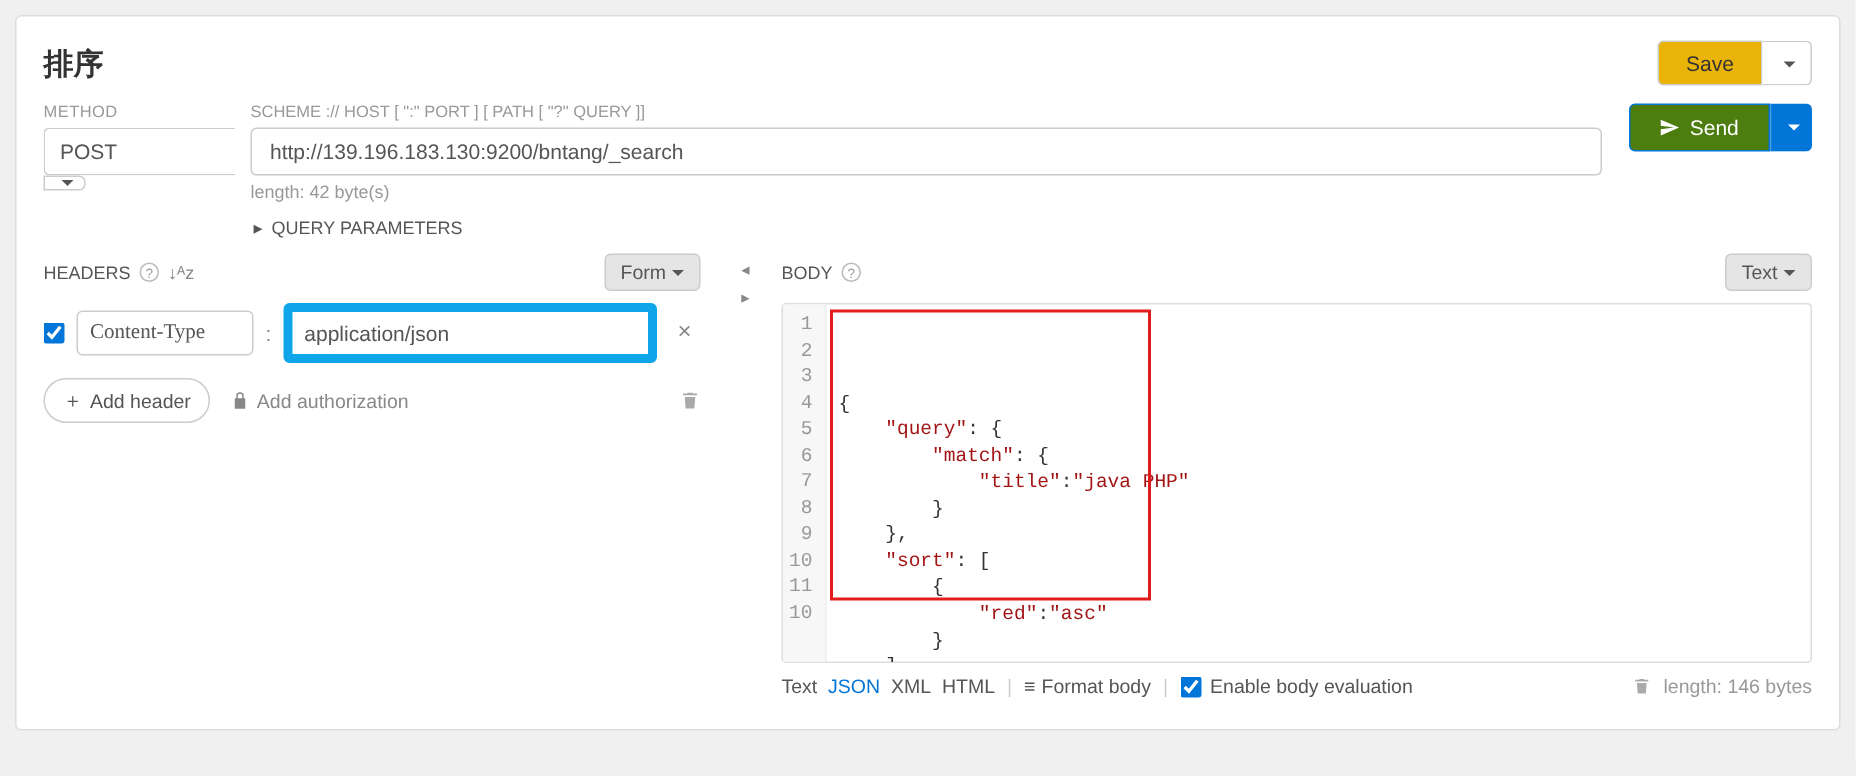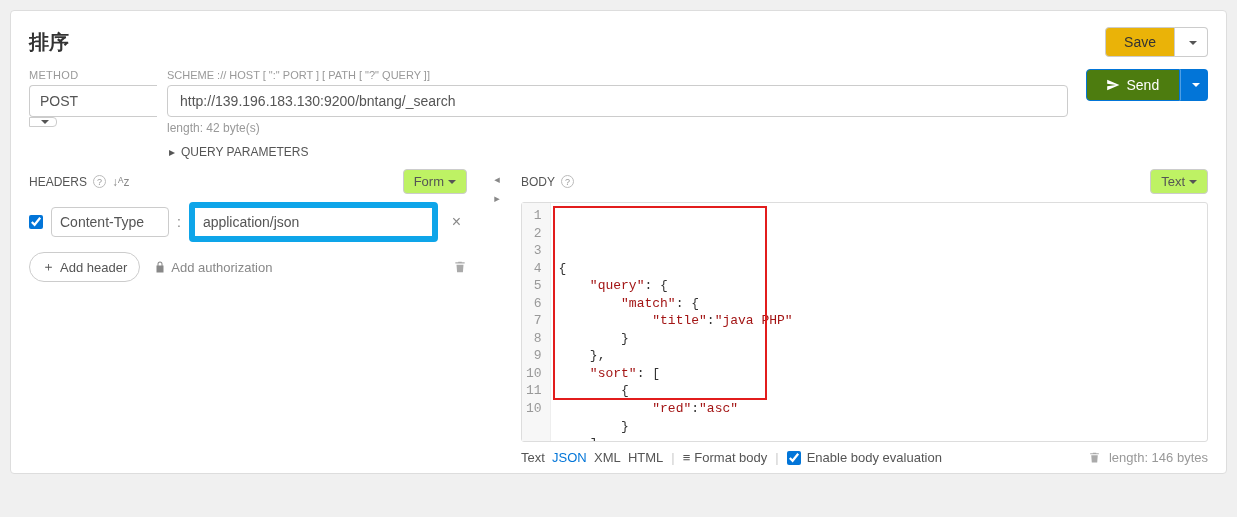--- a/index.html
+++ b/index.html
@@ -1,17 +1,17 @@
 <!DOCTYPE html>
 <html><head>
 <meta charset="utf-8">
 <style>
   * { box-sizing: border-box; margin: 0; padding: 0; }
   body { font-family: -apple-system, BlinkMacSystemFont, "Segoe UI", Helvetica, Arial, sans-serif; background: #f0f0f0; font-size: 14px; color: #333; }
-  .panel { background: #fff; border: 1px solid #ddd; border-radius: 4px; margin: 10px; padding: 16px 18px 8px 18px; position: relative; }
+  .panel { background: #fff; border: 1px solid #ddd; border-radius: 4px; margin: 10px; padding: 16px 18px 21px 18px; position: relative; }
   .top-row { display: flex; align-items: center; justify-content: space-between; margin-bottom: 12px; }
   .title { font-size: 20px; font-weight: 600; color: #333; }
   .save-group { display: flex; }
   .save-btn { background: #eab308; border: 1px solid #ccc; border-radius: 4px 0 0 4px; padding: 6px 18px; cursor: pointer; font-size: 14px; color: #333; }
   .save-caret { background: #fff; border: 1px solid #ccc; border-left: none; border-radius: 0 4px 4px 0; padding: 6px 10px; cursor: pointer; color: #555; }
 
   .row2 { display: flex; gap: 10px; align-items: flex-start; }
   .col-method { width: 128px; }
   .col-url { flex: 1; }
   .col-send { width: 130px; display:flex; }
@@ -30,25 +30,25 @@
   .two-col { display:flex; gap:0; margin-top:10px; }
   .left-pane { width: 448px; padding-right:10px; }
   .divider { display:flex; flex-direction:column; align-items:center; width:40px; padding-top:4px; gap:6px; }
   .divider .tri-left, .divider .tri-right{ font-size:11px; color:#888; cursor:pointer;}
   .right-pane { flex:1; padding-left:4px; display:flex; flex-direction:column; }
 
   .pane-head { display:flex; align-items:center; justify-content:space-between; margin-bottom:8px; }
   .pane-title { font-size:12px; color:#555; display:flex; align-items:center; gap:6px; }
   .qmark { display:inline-flex; width:13px; height:13px; border:1px solid #bbb; border-radius:50%; font-size:9px; align-items:center; justify-content:center; color:#999; }
   .sort-icon { font-size:12px; color:#888; cursor:pointer; }
-  .form-toggle, .text-toggle { background:#bef264; border:1px solid #ccc; border-radius:4px; padding:4px 10px; font-size:13px; color:#555; cursor:pointer;text-align:center; }
+  .form-toggle, .text-toggle { background:#e5e5e5; border:1px solid #ccc; border-radius:4px; padding:4px 10px; font-size:13px; color:#555; cursor:pointer;text-align:center; }
 
   .hdr-row { display:flex; align-items:center; gap:8px; margin-bottom:10px; }
   .chk { width:14px; height:14px; accent-color:#0275d8; }
-  .hdr-name { width:118px; border:1px solid #ccc; border-radius:4px; padding:6px 8px; font-size:14px; color:#555; }
+  .hdr-name { width:118px; border:1px solid #ccc; border-radius:4px; padding:6px 8px; font-size:14px; color:#555;font-family:Liberation Serif, serif; }
   .colon { color:#888; }
   .hdr-val { flex:1; border:6px solid #0ea5e9; border-radius:4px; padding:6px 8px; font-size:14px; color:#555; }
   .clear-x { color:#888; cursor:pointer; padding:0 6px; font-size:16px; }
 
   .hdr-actions { display:flex; align-items:center; justify-content:space-between; }
   .hdr-actions-left { display:flex; align-items:center; gap:14px; }
   .pill-btn { background:#fff; border:1px solid #ccc; border-radius:16px; padding:5px 12px; font-size:13px; color:#555; display:flex; align-items:center; gap:5px; cursor:pointer; }
   .link-btn { background:none; border:none; color:#888; font-size:13px; display:flex; align-items:center; gap:5px; cursor:pointer; }
   .trash { color:#aaa; cursor:pointer; }
 

